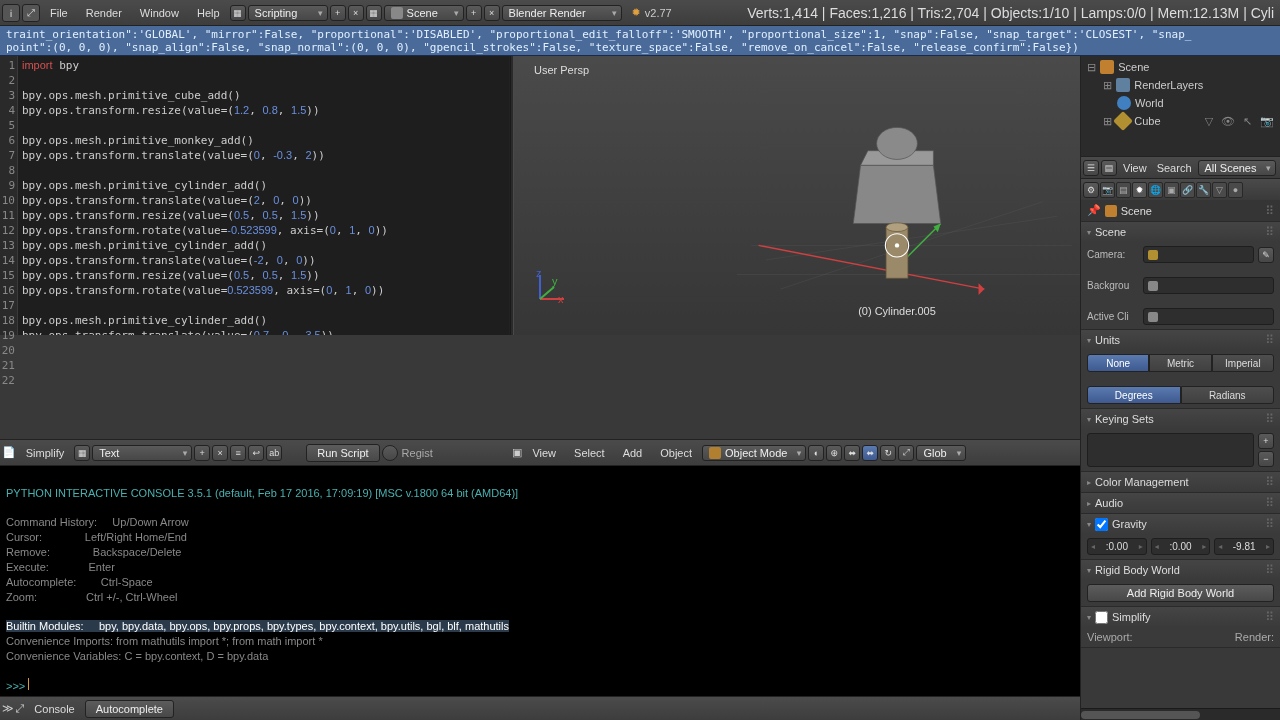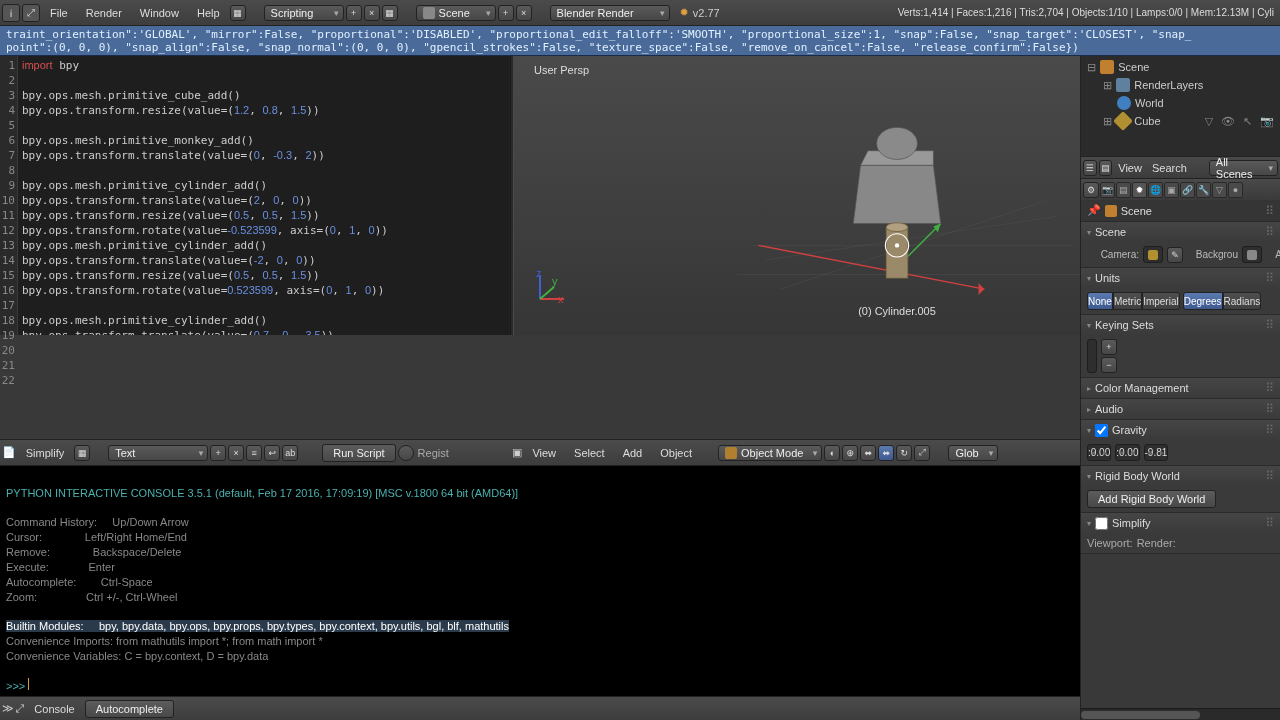--- a/index.html
+++ b/index.html
@@ -1,24 +1,24 @@
 <!DOCTYPE html>
 <html><head>
 <meta charset="utf-8">
 <style>
 * { margin: 0; padding: 0; box-sizing: border-box; font-family: "Lucida Grande", "Segoe UI", sans-serif; font-size: 11px; }
 body { background: #393939; color: #ccc; width: 1280px; height: 720px; overflow: hidden; position: relative; }
 .topbar { height: 26px; background: linear-gradient(#4b4b4b,#3d3d3d); display: flex; align-items: center; border-bottom: 1px solid #222; gap: 2px; padding: 0 2px; }
 .topbar .icon-btn { width: 18px; height: 18px; background:#555; border:1px solid #222; border-radius:3px; display:flex;align-items:center;justify-content:center;font-size:10px;color:#ddd; }
 .menu-item { padding: 0 8px; color: #ddd; cursor: default; }
-.dropdown-btn { height: 16px; background: linear-gradient(#5a5a5a,#474747); border:1px solid #222; border-radius:3px; padding:0 18px 0 6px; display:flex; align-items:center; color:#eee; position:relative; min-width:80px;margin-left:16px; }
+.dropdown-btn { height: 16px; background: linear-gradient(#5a5a5a,#474747); border:1px solid #222; border-radius:3px; padding:0 18px 0 6px; display:flex; align-items:center; color:#eee; position:relative; min-width:80px; }
 .dropdown-btn::after { content:"▾"; position:absolute; right:4px; font-size:9px; color:#aaa; }
 .dropdown-btn .ico { width:12px; height:12px; background:#888; border-radius:2px; margin-right:4px; }
 .small-btn { width:16px; height:16px; background:linear-gradient(#5a5a5a,#474747); border:1px solid #222; border-radius:3px; display:flex;align-items:center;justify-content:center; font-size:9px; color:#ddd;}
-.stats { margin-left:auto; padding:0 4px; color:#ddd; font-size:10px; white-space:nowrap; overflow:hidden; }
+.stats { margin-left:auto; padding:0 4px; color:#ddd; font-size:14px; white-space:nowrap; overflow:hidden; }
 .infobar { height:30px; background:#4a6a9a; color:#e0f0ff; font-family:monospace; font-size:11px; padding:2px 6px; white-space:pre-wrap; overflow:hidden; border-bottom:1px solid #1a2a4a;}
 .main { position:absolute; top:56px; left:0; right:0; height:279px; display:flex; }
 .text-editor { width:510px; display:flex; background:#1e1e1e; border-right:1px solid #222;}
 .gutter { width:18px; background:#2a2a2a; border-right:1px solid #3a3a3a; text-align:right; padding:2px 2px 0 0; font-family:monospace; font-size:11px; color:#888; line-height:15px;}
 .code { flex:1; background:#1e1e1e; font-family:monospace; font-size:11px; padding:2px 4px; line-height:15px; white-space:pre; color:#ccc; overflow:hidden;}
 .viewport { flex:1; background:linear-gradient(#4a4a4a,#363636); position:relative; overflow:hidden; }
 .vp-label { position:absolute; top:8px; left:20px; color:#ddd; font-size:11px; }
 .vp-bottom-label { position:absolute; bottom:18px; left:50%; transform:translateX(-50%); color:#ddd; font-size:11px; }
 .footer-row { height:26px; background:linear-gradient(#4b4b4b,#3d3d3d); border-top:1px solid #222; display:flex; align-items:center; gap:2px; padding:0 2px; }
 .te-footer { position:absolute; left:0; bottom:0; width:510px; }
@@ -33,21 +33,21 @@
 .out-ico { width:14px; height:14px; border-radius:2px; display:inline-block; }
 .out-search { height:22px; background:linear-gradient(#4a4a4a,#3c3c3c); border-top:1px solid #222; display:flex; align-items:center; gap:2px; padding:0 2px;}
 .prop-tabs { height:22px; background:linear-gradient(#4a4a4a,#3a3a3a); display:flex; align-items:center; gap:1px; padding:0 2px; border-top:1px solid #222;}
 .prop-tab { width:15px; height:16px; background:#4a4a4a; border:1px solid #282828; border-radius:2px; display:flex;align-items:center;justify-content:center; font-size:9px; color:#aaa;}
 .prop-tab.active { background:#555; color:#fff;}
 .bread { height:22px; background:#353535; display:flex; align-items:center; gap:4px; padding:0 6px; color:#ddd; border-bottom:1px solid #2a2a2a;}
 .panel { background:#3a3a3a; border-bottom:1px solid #2a2a2a;}
 .panel-h { height:20px; display:flex; align-items:center; padding:0 6px; color:#ddd; font-size:11px; cursor:default; background:linear-gradient(#454545,#3a3a3a);}
 .panel-h::before { content:"▾"; font-size:8px; margin-right:4px; color:#888;}
 .panel-h.collapsed::before { content:"▸"; }
-.panel-body { padding:4px 6px; display:flex; gap:3px;text-align:right;}
+.panel-body { padding:4px 6px; display:flex; flex-direction:column; gap:14px;}
 .row { display:flex; align-items:center; gap:4px;}
 .row label { width:52px; color:#bbb; font-size:10px;}
 .field { flex:1; height:17px; background:#2e2e2e; border:1px solid #1e1e1e; border-radius:3px; display:flex; align-items:center; padding:0 4px;}
 .toggle-row { display:flex; gap:0;}
 .toggle { flex:1; height:18px; background:linear-gradient(#4e4e4e,#404040); border:1px solid #222; display:flex;align-items:center;justify-content:center; color:#ddd; font-size:10px;}
 .toggle:first-child{border-radius:3px 0 0 3px;} .toggle:last-child{border-radius:0 3px 3px 0;}
 .toggle.active{ background:linear-gradient(#5a7ab0,#3e5a90); color:#fff;}
 .numfield { flex:1; height:17px; background:#2e2e2e; border:1px solid #1e1e1e; border-radius:3px; display:flex; align-items:center; justify-content:center; color:#ddd; font-size:10px; position:relative;}
 .numfield::before{content:"◂";position:absolute;left:3px;font-size:8px;color:#666;}
 .numfield::after{content:"▸";position:absolute;right:3px;font-size:8px;color:#666;}

